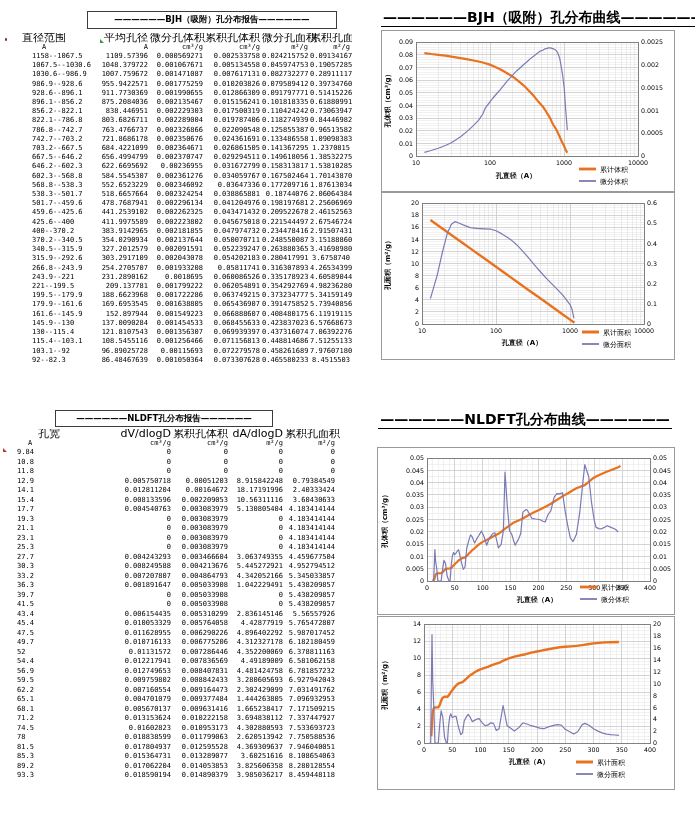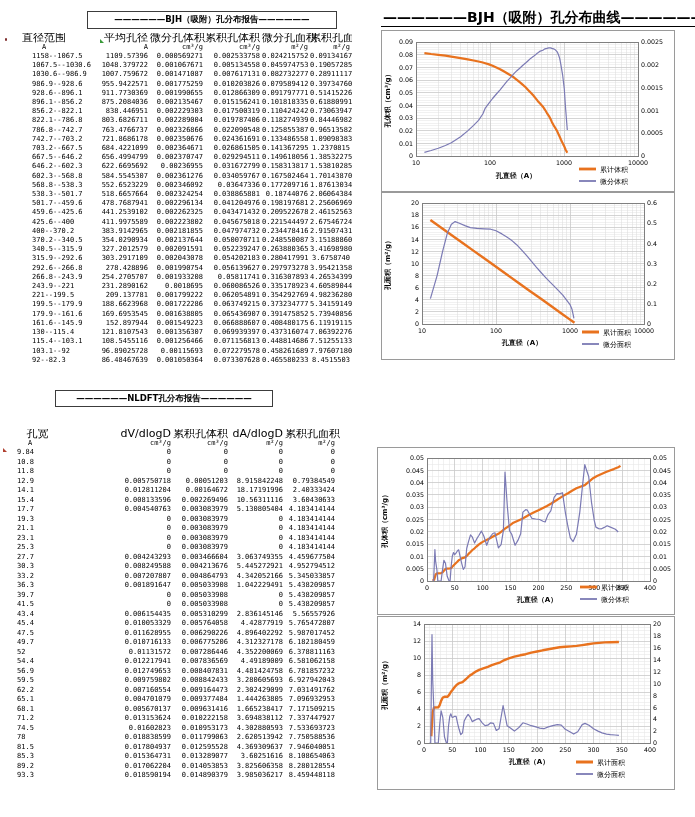--- a/index.html
+++ b/index.html
@@ -7,21 +7,21 @@
         font-family:"DejaVu Sans",sans-serif;color:#000;padding-left:23px;}
   .title-box{position:absolute;border:1px solid #3c3c3c;text-align:center;
              font-weight:bold;font-size:8.5px;line-height:15px;white-space:nowrap;overflow:hidden;background:#fff;}
   .curve-title{position:absolute;text-align:center;font-weight:bold;font-size:14px;white-space:nowrap;}
   .curve-title span{border-bottom:1px solid #000;padding:0 2px 1px 2px;}
   .tbl-wrap{position:absolute;overflow:hidden;}
   table.rpt{border-collapse:collapse;table-layout:fixed;}
   table.rpt th{font-weight:normal;font-size:11px;padding:0 2px 0 0;white-space:nowrap;
                text-align:right;height:9.5px;line-height:9.5px;}
   table.rpt th.c0{text-align:center;padding:0;}
-  table.rpt th.left0{text-align:center;padding:0 0 0 15px;}
+  table.rpt th.left0{text-align:right;padding:0 0 0 15px;}
   table.rpt th.units{font-family:"DejaVu Sans Mono",monospace;font-size:7px;}
   table.rpt td{font-family:"DejaVu Sans Mono",monospace;font-size:7px;text-align:right;
                padding:0 2px 0 0;white-space:nowrap;height:9.2px;line-height:9.2px;}
   table.rpt.nl td{height:9.5px;line-height:9.5px;}
   table.rpt td.c0{text-align:left;padding:0 0 0 32px;}
   table.rpt.nl td.c0{padding:0 0 0 17px;}
   .chart-box{position:absolute;border:1px solid #9a9a9a;background:#fff;}
   .chart-box svg{display:block;}
   .marker-tri{position:absolute;width:0;height:0;border-left:4px solid #3a9a3a;border-top:4px solid transparent;}
   .marker-dot{position:absolute;width:2px;height:3px;background:#803030;border-radius:1px;}
@@ -244,28 +244,20 @@
           </tr>
           <tr>
             <td class="c0">315.9--292.6</td>
             <td>303.2917109</td>
             <td>0.002043078</td>
             <td>0.054202183</td>
             <td>0.280417991</td>
             <td>3.6758740</td>
           </tr>
           <tr>
-            <td class="c0">292.6--266.8</td>
-            <td>278.428896</td>
-            <td>0.001990754</td>
-            <td>0.056139627</td>
-            <td>0.297973278</td>
-            <td>3.95421358</td>
-          </tr>
-          <tr>
             <td class="c0">266.8--243.9</td>
             <td>254.2705707</td>
             <td>0.001933208</td>
             <td>0.05811741</td>
             <td>0.316307893</td>
             <td>4.26534399</td>
           </tr>
           <tr>
             <td class="c0">243.9--221</td>
             <td>231.2890162</td>
@@ -298,20 +290,28 @@
             <td>0.391475852</td>
             <td>5.73940856</td>
           </tr>
           <tr>
             <td class="c0">161.6--145.9</td>
             <td>152.897944</td>
             <td>0.001549223</td>
             <td>0.066888607</td>
             <td>0.408480175</td>
             <td>6.11919115</td>
+          </tr>
+          <tr>
+            <td class="c0">145.9--130</td>
+            <td>137.0090284</td>
+            <td>0.001454533</td>
+            <td>0.068455633</td>
+            <td>0.423837023</td>
+            <td>6.57668673</td>
           </tr>
           <tr>
             <td class="c0">130--115.4</td>
             <td>121.8107543</td>
             <td>0.001356307</td>
             <td>0.069939397</td>
             <td>0.437316074</td>
             <td>7.06392276</td>
           </tr>
           <tr>
@@ -552,21 +552,21 @@
         <text x="262" y="140" text-anchor="middle" font-size="6.3">10000</text>
         <text x="140" y="152" text-anchor="middle" font-size="7" font-weight="bold">孔直径（A）</text>
         <text x="8" y="70.5" text-anchor="middle" font-size="7" transform="rotate(-90 8 70.5)" font-weight="bold">孔面积（m²/g）</text>
         <line x1="200" y1="139" x2="217" y2="139" stroke="#E8721E" stroke-width="3"></line>
         <text x="221" y="141.5" text-anchor="start" font-size="7">累计面积</text>
         <line x1="200" y1="151" x2="217" y2="151" stroke="#7B7AB4" stroke-width="1.7999999999999998"></line>
         <text x="221" y="153.5" text-anchor="start" font-size="7">微分面积</text>
       </svg>
     </div>
 
-  <div class="title-box" style="left:55px;top:390px;width:216px;height:15px;line-height:14px;">
+  <div class="title-box" style="left:55px;top:410px;width:216px;height:15px;line-height:14px;">
     <span>——————NLDFT孔分布报告——————</span>
   </div>
   <div class="marker-tri" style="left:3px;top:448px;border-left-color:#b04030;"></div>
   <div class="tbl-wrap" style="left:0;top:429px;width:340px;height:372px;">
     <table class="rpt nl" id="nldft-table" style="width:337px;">
         <colgroup>
           <col style="width: 60px;">
           <col style="width: 113px;">
           <col style="width: 57px;">
           <col style="width: 55px;">
@@ -620,21 +620,21 @@
           <tr>
             <td class="c0">14.1</td>
             <td>0.012811204</td>
             <td>0.00164672</td>
             <td>18.17191996</td>
             <td>2.40333424</td>
           </tr>
           <tr>
             <td class="c0">15.4</td>
             <td>0.008133596</td>
-            <td>0.002269496</td>
+            <td>0.002209053</td>
             <td>10.56311116</td>
             <td>3.60430633</td>
           </tr>
           <tr>
             <td class="c0">17.7</td>
             <td>0.004540763</td>
             <td>0.003083979</td>
             <td>5.130805404</td>
             <td>4.183414144</td>
           </tr>
@@ -831,20 +831,23 @@
             <td class="c0">93.3</td>
             <td>0.018590194</td>
             <td>0.014890379</td>
             <td>3.985036217</td>
             <td>8.459448118</td>
           </tr>
         </tbody>
       </table>
   </div>
 
+  <div class="curve-title" style="left:377px;top:411px;width:296px;">
+    <span>——————NLDFT孔分布曲线——————</span>
+  </div>
   <div class="chart-box" style="left:377px;top:447px;width:296px;height:166px;" id="chart-2">
       <svg width="296" height="166">
         <line x1="49" y1="126.85" x2="272" y2="126.85" stroke="#E8E8E8" stroke-width="0.6" shape-rendering="crispEdges"></line>
         <line x1="49" y1="114.55" x2="272" y2="114.55" stroke="#E8E8E8" stroke-width="0.6" shape-rendering="crispEdges"></line>
         <line x1="49" y1="102.25" x2="272" y2="102.25" stroke="#E8E8E8" stroke-width="0.6" shape-rendering="crispEdges"></line>
         <line x1="49" y1="89.94999999999999" x2="272" y2="89.94999999999999" stroke="#E8E8E8" stroke-width="0.6" shape-rendering="crispEdges"></line>
         <line x1="49" y1="77.64999999999999" x2="272" y2="77.64999999999999" stroke="#E8E8E8" stroke-width="0.6" shape-rendering="crispEdges"></line>
         <line x1="49" y1="65.35" x2="272" y2="65.35" stroke="#E8E8E8" stroke-width="0.6" shape-rendering="crispEdges"></line>
         <line x1="49" y1="53.04999999999999" x2="272" y2="53.04999999999999" stroke="#E8E8E8" stroke-width="0.6" shape-rendering="crispEdges"></line>
         <line x1="49" y1="40.74999999999999" x2="272" y2="40.74999999999999" stroke="#E8E8E8" stroke-width="0.6" shape-rendering="crispEdges"></line>

